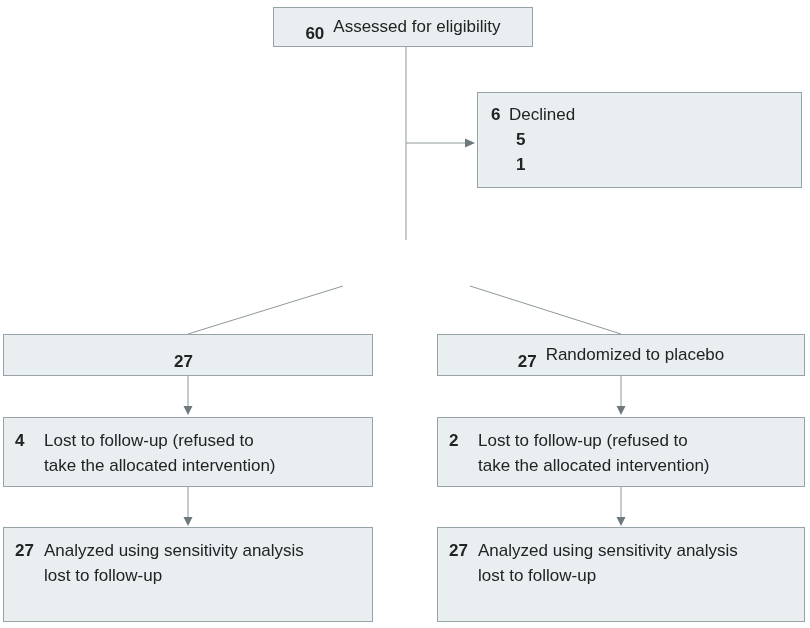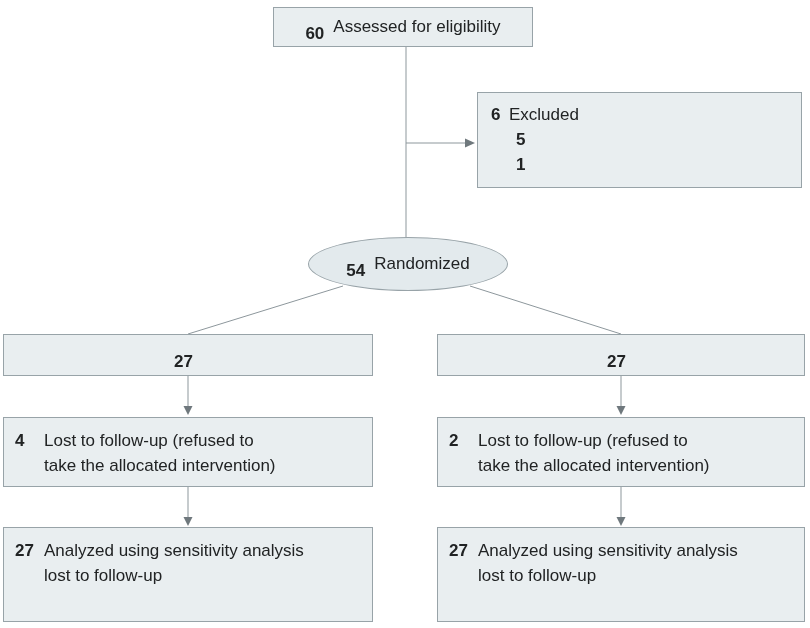--- a/index.html
+++ b/index.html
@@ -75,41 +75,38 @@
   </svg>
 
   <div class="box center-box" style="left:273px;top:7px;width:260px;height:40px;">
     <span class="num">60</span>
     <span>Assessed for eligibility</span>
   </div>
 
   <div class="box excluded-box" style="left:477px;top:92px;width:325px;height:96px;">
     <div class="ex-line main">
       <span class="num">6</span>
-      <span>Excluded</span>
+      <span>Declined</span>
     </div>
     <div class="ex-line sub">
       <span class="num">5</span>
     </div>
     <div class="ex-line sub">
       <span class="num">1</span>
     </div>
   </div>
 
-  <div class="box center-box ellipse" style="left:308px;top:237px;width:200px;height:54px;">
-    <span class="num">54</span>
-    <span>Randomized</span>
-  </div>
 
   <div class="box center-box" style="left:3px;top:334px;width:370px;height:42px;">
     <span class="num">27</span>
   </div>
 
   <div class="box center-box" style="left:437px;top:334px;width:368px;height:42px;">
     <span class="num">27</span>
+    <span>Randomized to placebo</span>
   </div>
 
   <div class="box hang-box" style="left:3px;top:417px;width:370px;height:70px;">
     <span class="num">4</span>
     <span class="lines">
       <span class="line">Lost to follow-up (refused to</span>
       <span class="line">take the allocated intervention)</span>
     </span>
   </div>
 

